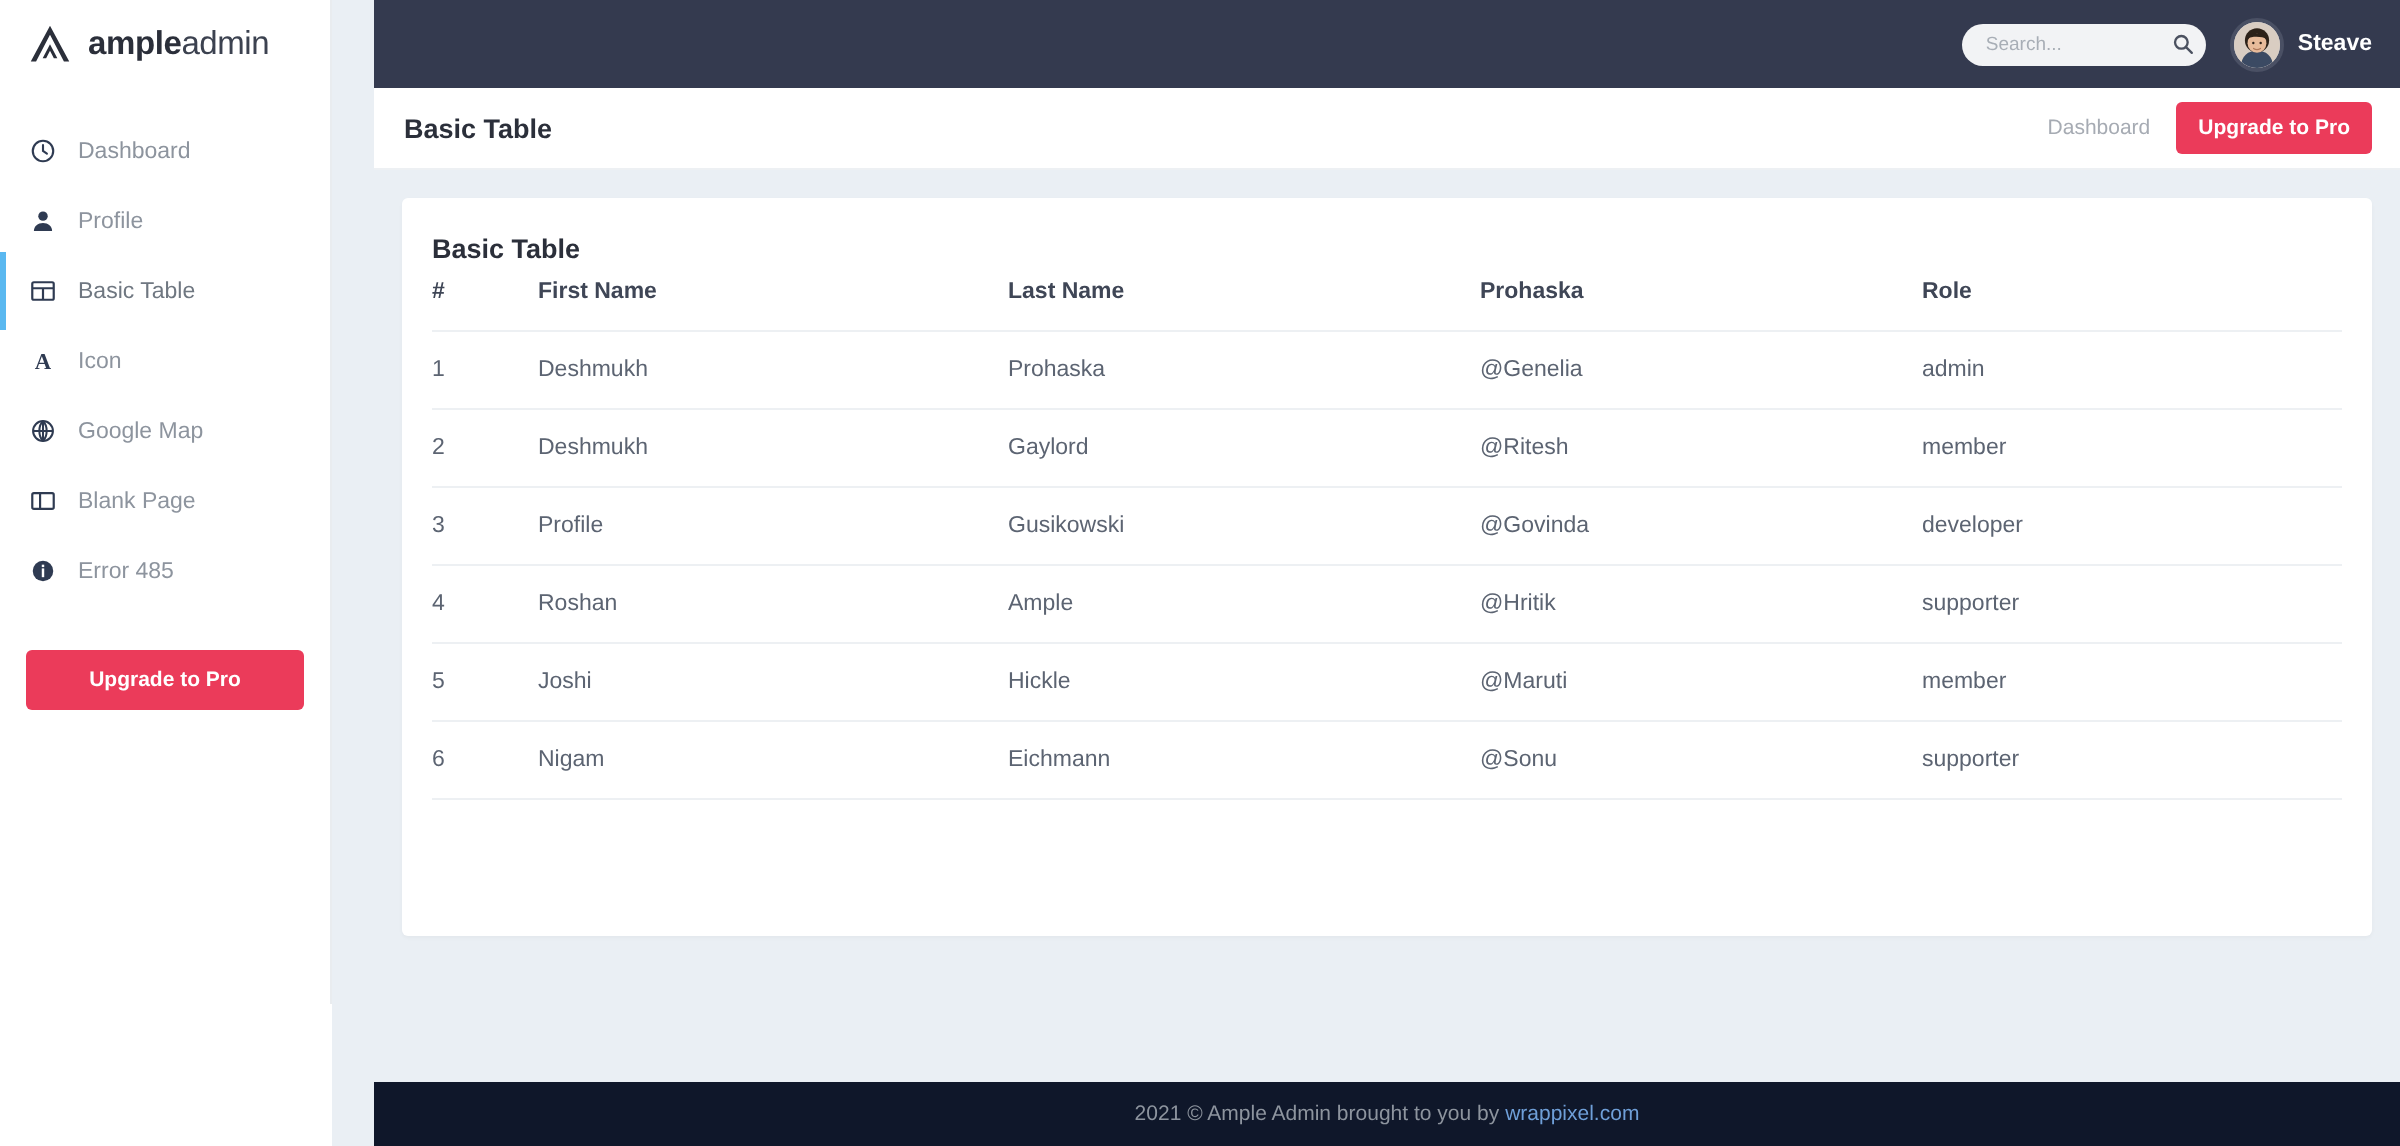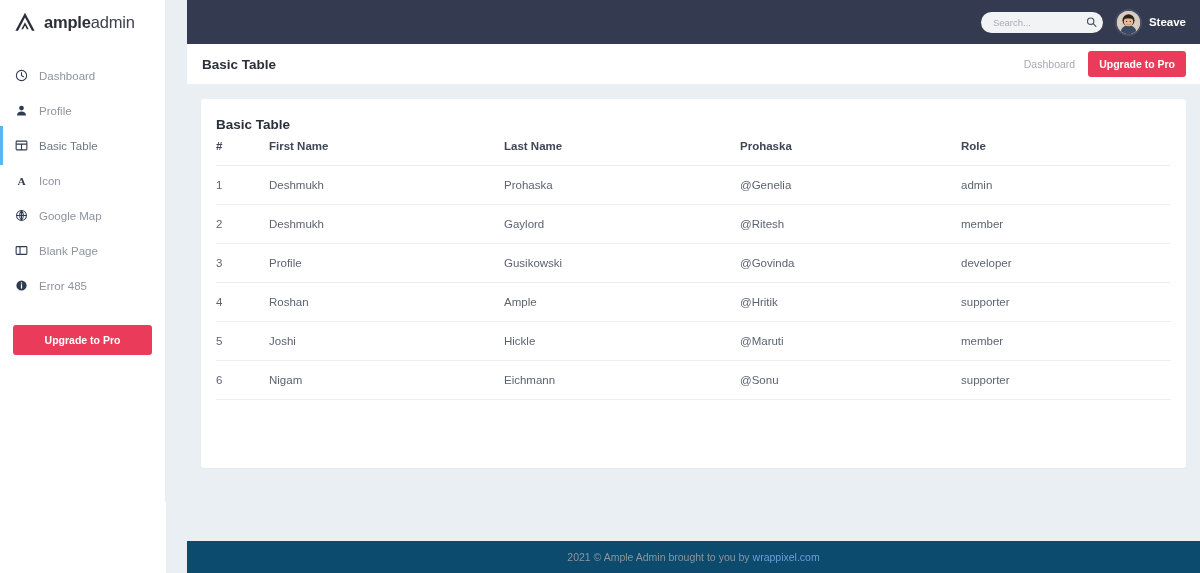--- a/index.html
+++ b/index.html
@@ -274,21 +274,21 @@
   .col-idx   { width: 53px; }
   .col-first { width: 235px; }
   .col-last  { width: 236px; }
   .col-user  { width: 221px; }
   .col-role  { width: auto; }
 
   
   .footer {
     flex: 0 0 32px;
     height: 32px;
-    background: #0c4a6e;
+    background: #0f172a;
     display: flex;
     align-items: center;
     justify-content: center;
     font-size: 10.5px;
     color: #8d949e;
     text-align: right;
   }
   .footer a {
     color: #6f9fd8;
     text-decoration: none;

